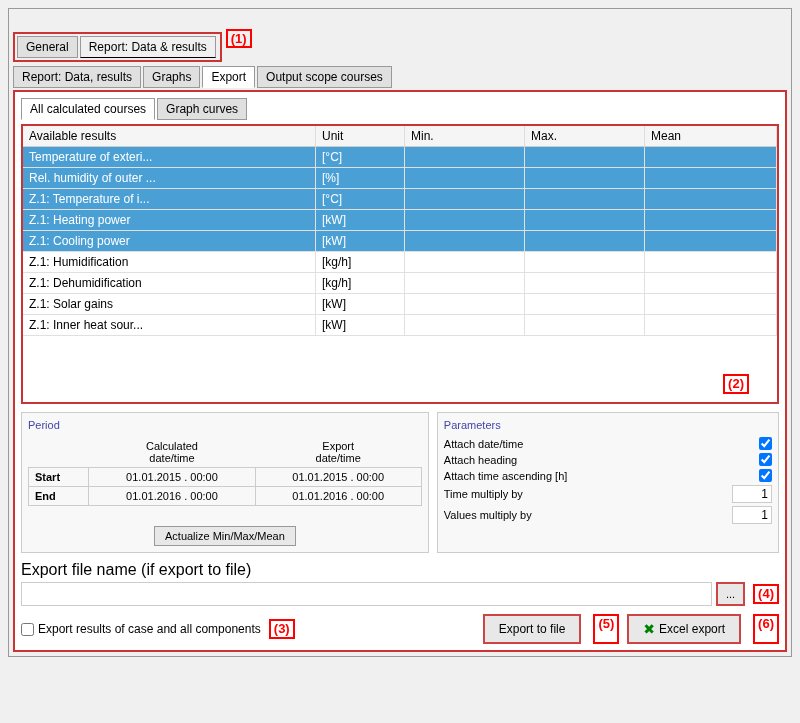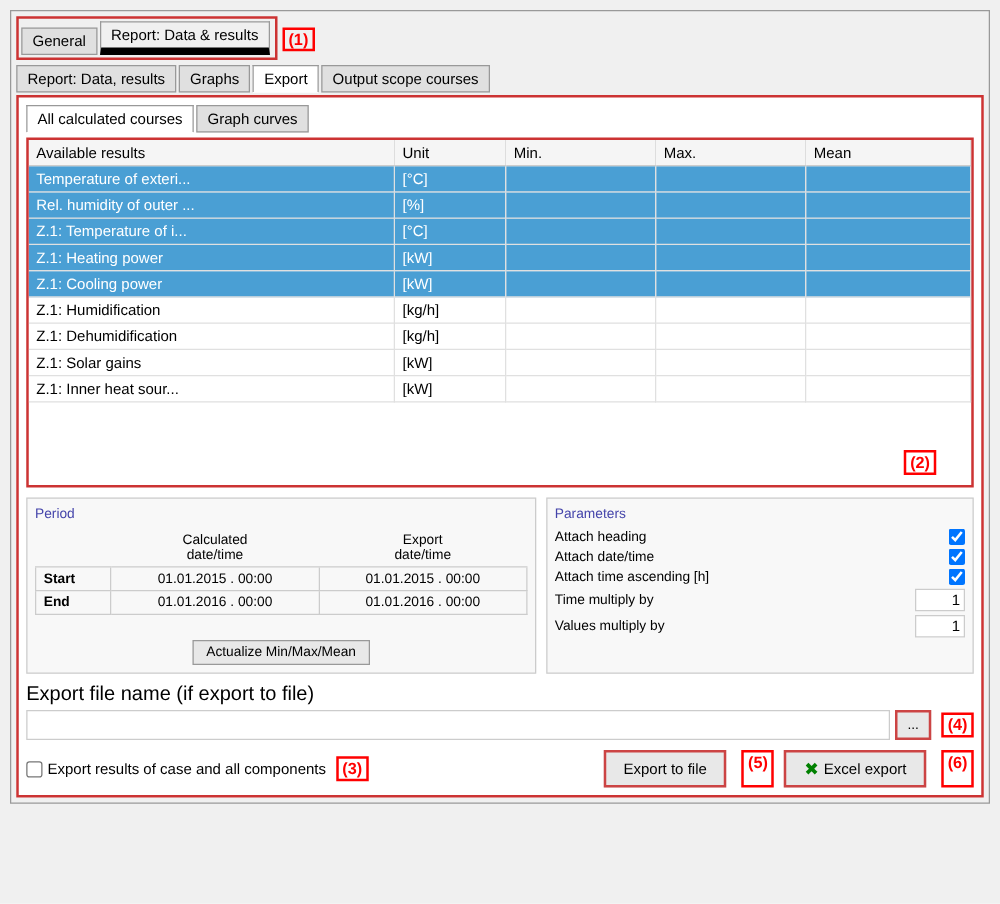--- a/index.html
+++ b/index.html
@@ -9,33 +9,34 @@
       background: #f0f0f0;
       border: 1px solid #999;
       padding: 4px;
     }
 
     
     .tab-row {
       display: flex;
       align-items: flex-end;
       margin-bottom: 2px;
+      margin-top: 19px;
     }
 
     .tab {
       padding: 3px 8px;
       border: 1px solid #999;
       background: #e0e0e0;
       cursor: pointer;
       margin-right: 2px;
       white-space: nowrap;
     }
     .tab.active {
       background: #f0f0f0;
-      border-bottom: 6px solid #000000;
+      border-bottom: 1px solid #000000;
       font-weight: normal;
     }
 
     
     .content-area {
       background: white;
       border: 1px solid #999;
       padding: 6px;
     }
 
@@ -401,25 +402,25 @@
           </tbody>
         </table>
         <br>
         <button class="actualize-btn">Actualize Min/Max/Mean</button>
       </div>
 
       <div class="parameters-panel">
         <div class="panel-title">Parameters</div>
         <div id="params-container">
             <div class="params-row">
-              <label>Attach heading</label>
+              <label>Attach date/time</label>
               <input type="checkbox" checked="" style="">
             </div>
             <div class="params-row">
-              <label>Attach date/time</label>
+              <label>Attach heading</label>
               <input type="checkbox" checked="" style="">
             </div>
             <div class="params-row">
               <label>Attach time ascending [h]</label>
               <input type="checkbox" checked="" style="">
             </div>
             <div class="params-row">
               <label>Time multiply by</label>
               <input type="text" value="1" style="">
             </div>

